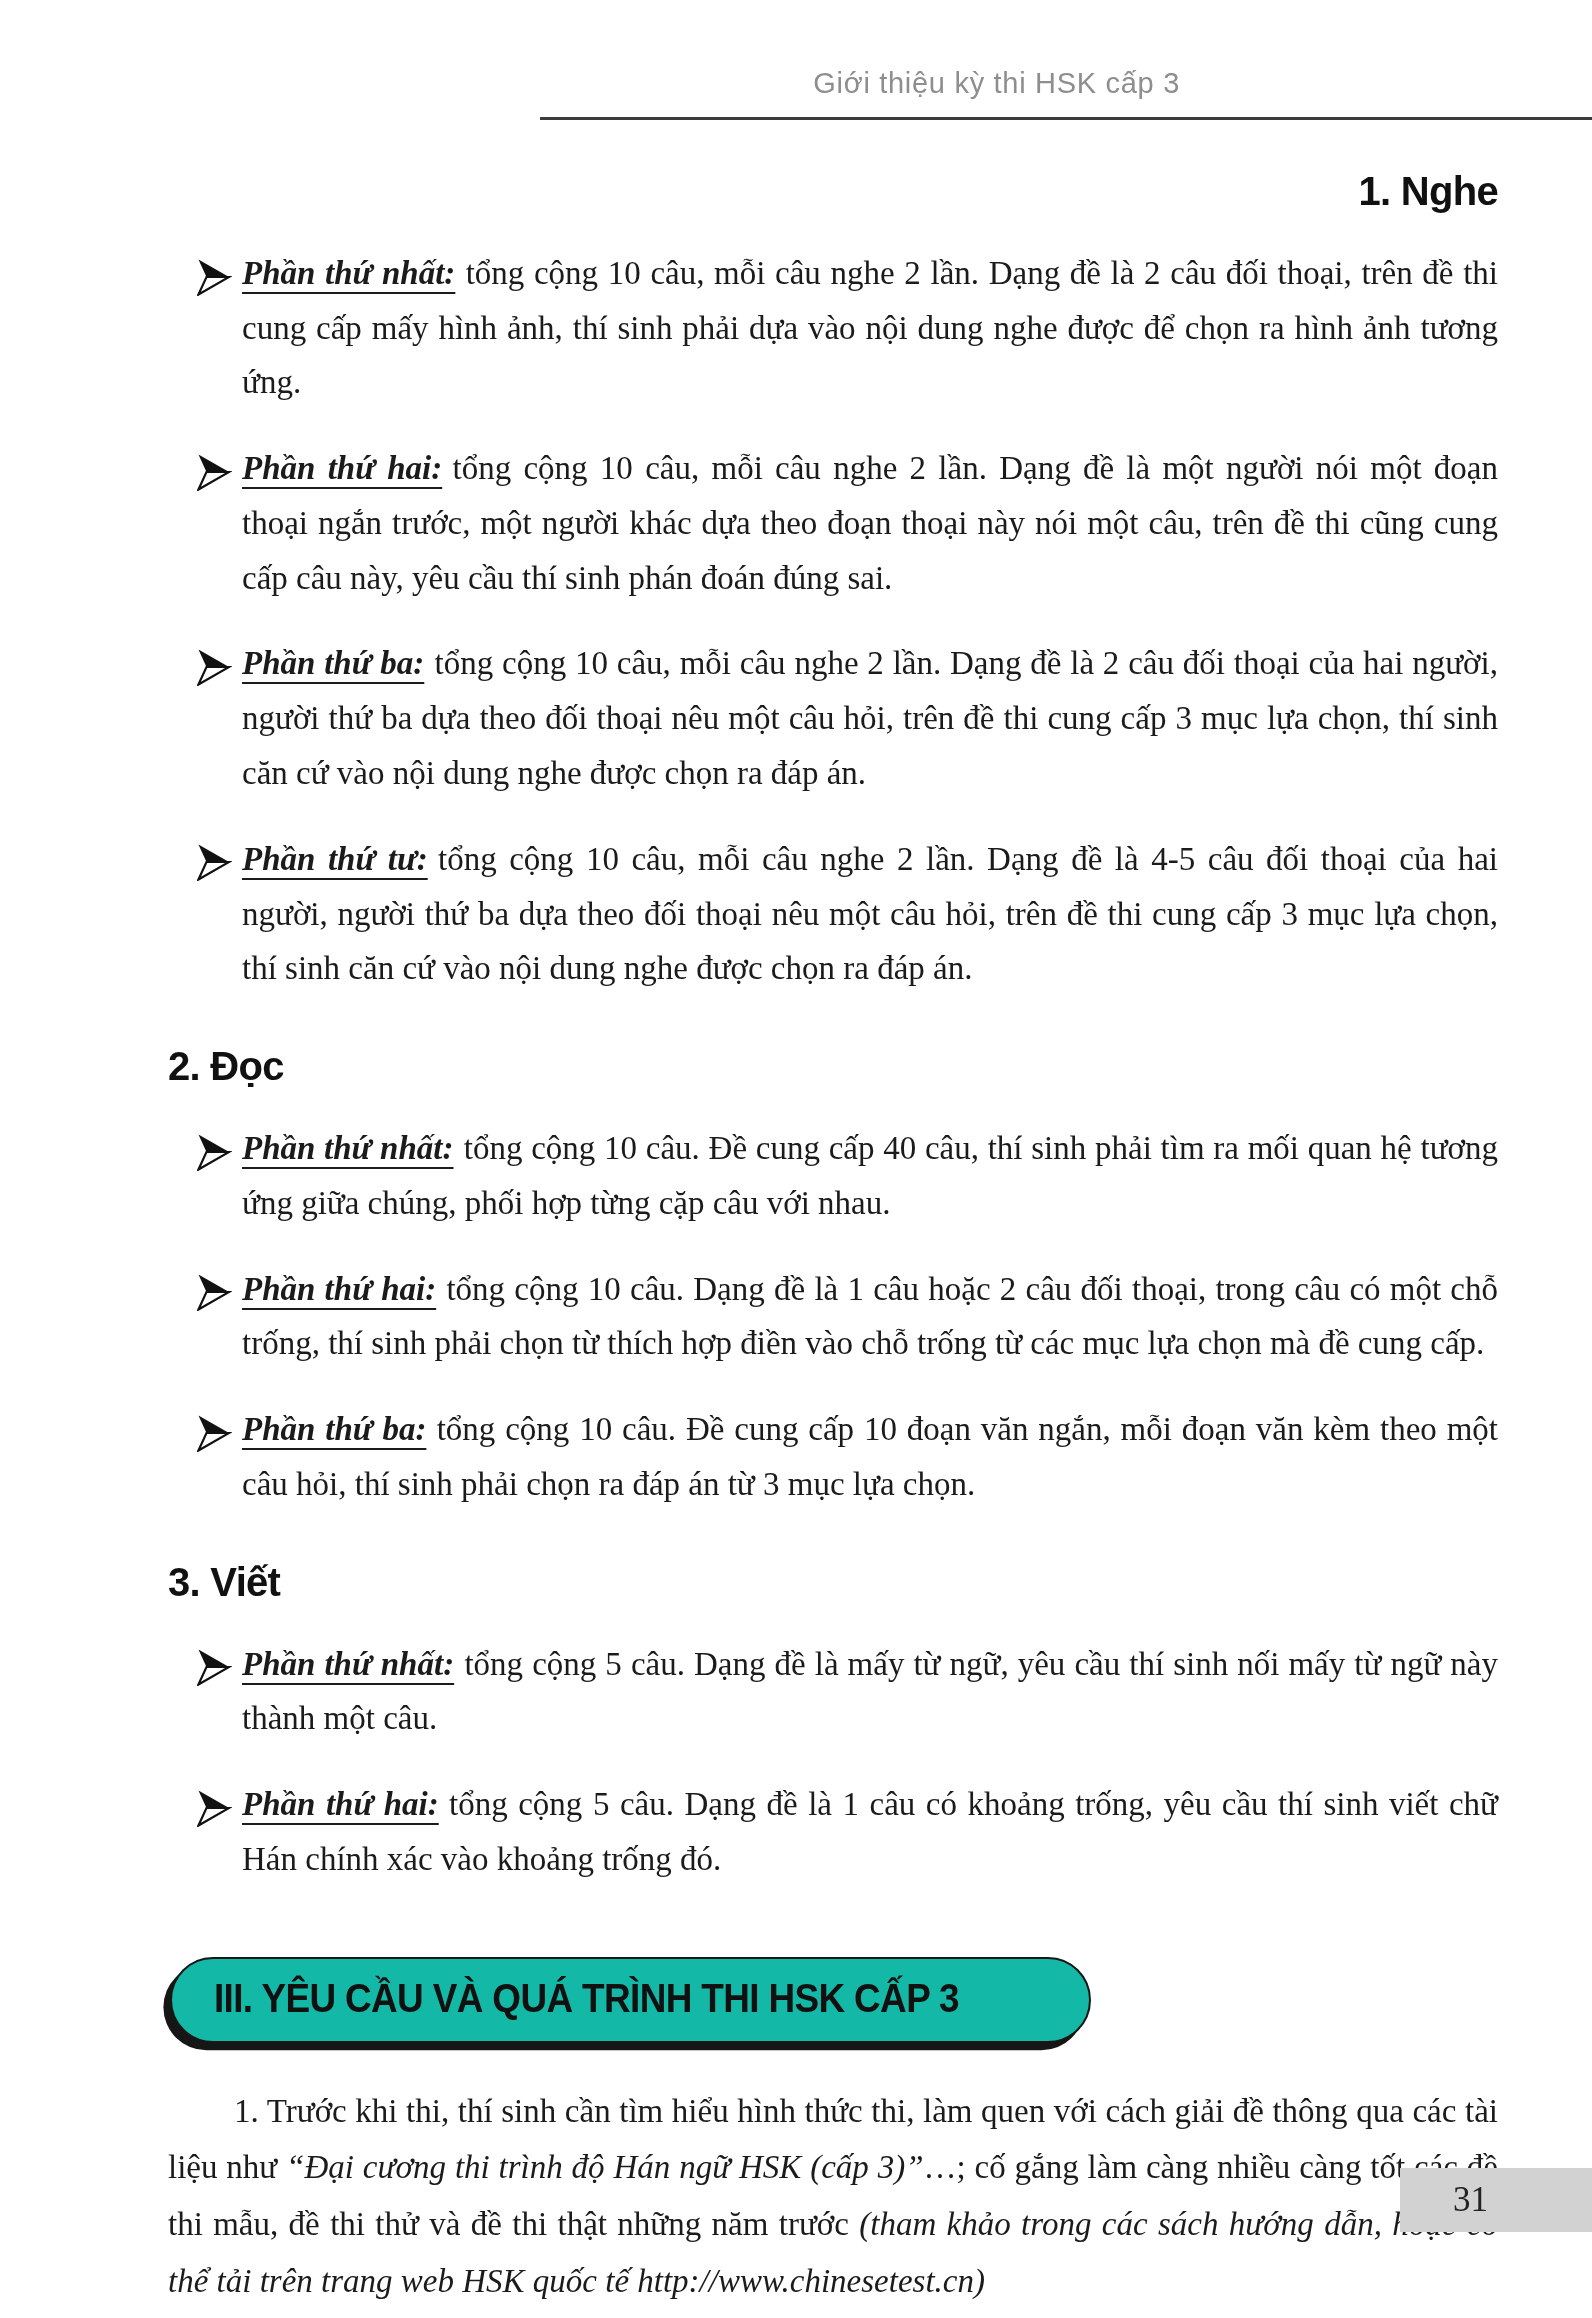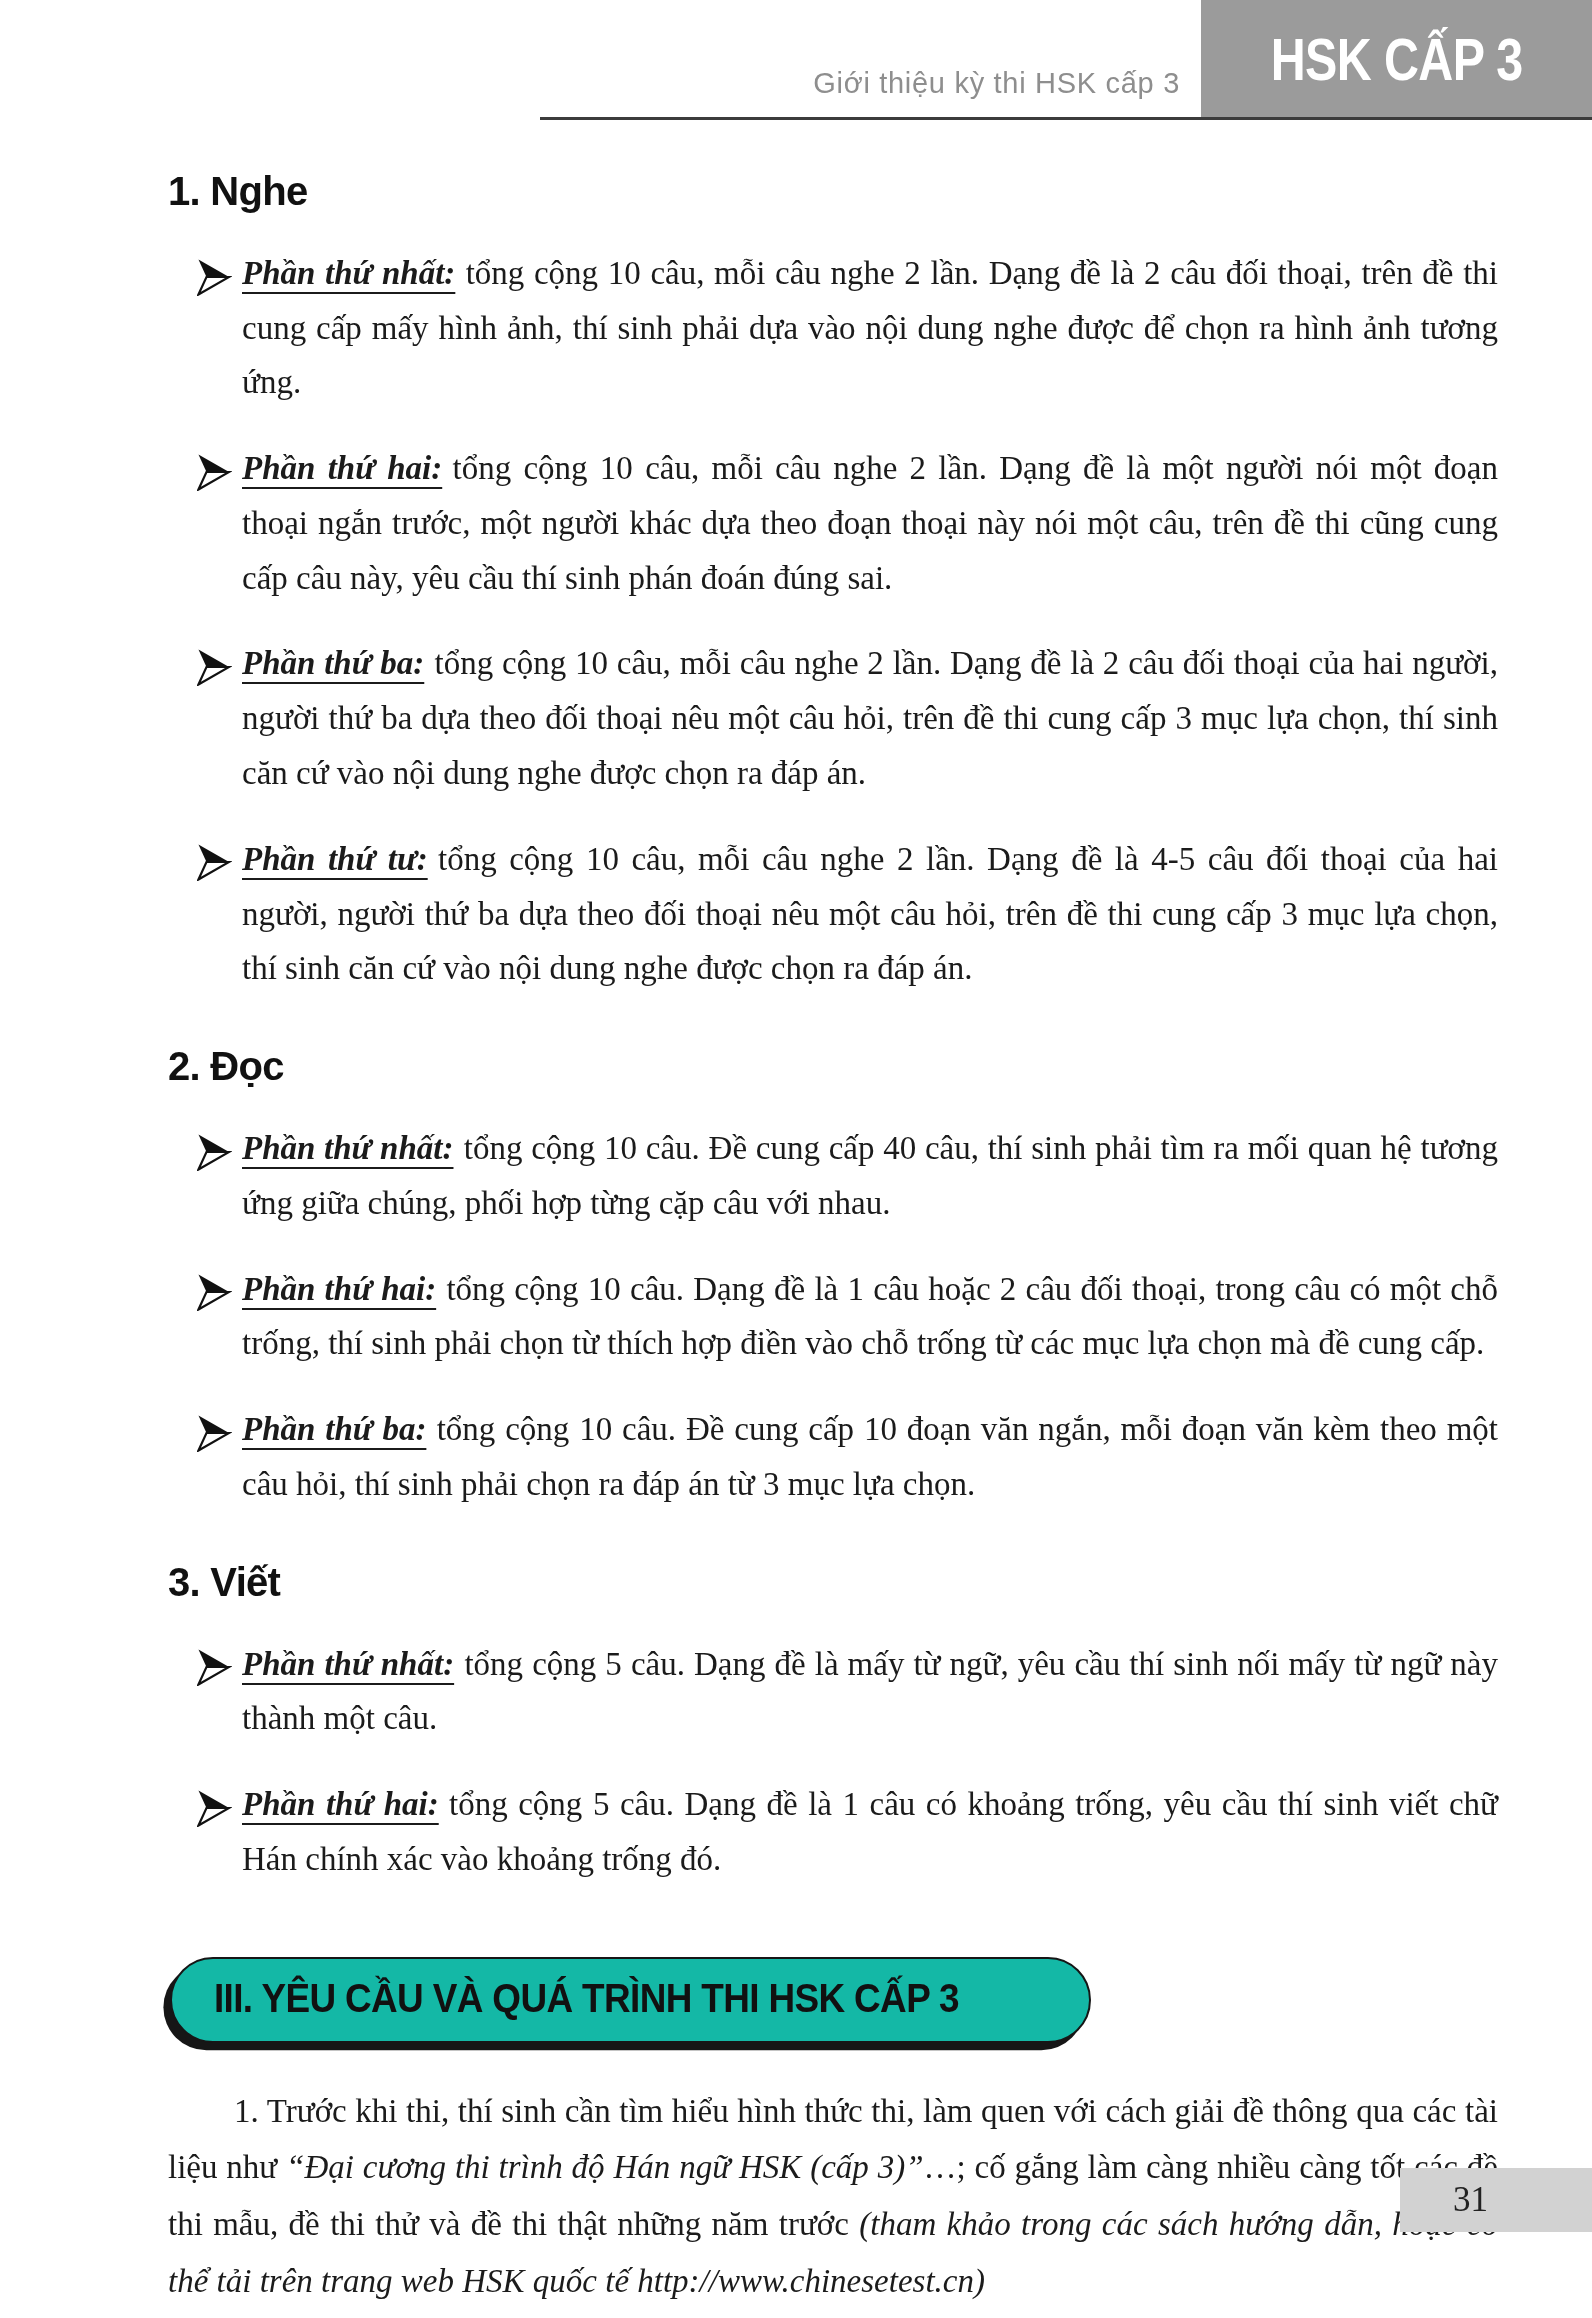--- a/index.html
+++ b/index.html
@@ -28,21 +28,21 @@
     display:inline-block;transform:scaleX(0.82);transform-origin:center;
     font-family:"Liberation Sans", sans-serif;font-weight:700;
     font-size:59px;color:#ffffff;letter-spacing:-0.7px;white-space:nowrap;
   }
   
   .content{padding:41px 94px 0 168px;}
   .section-heading{
     font-family:"Liberation Sans", sans-serif;font-weight:700;
     font-size:40px;color:#111111;margin:48px 0 32px 0;letter-spacing:-0.7px;
   }
-  .section-heading:first-child{margin-top:5.9px;}
+  .section-heading:first-child{margin-top:5.9px;text-align:right;}
   .bullet-item{display:flex;margin:0 0 31px 29px;}
   .bullet-glyph{flex:0 0 45px;padding-top:11.7px;}
   .bullet-body{
     flex:1;font-size:33px;line-height:1.66;text-align:justify;color:#1b1b1b;
   }
   .item-label{
     font-weight:700;font-style:italic;
     text-decoration:underline;text-underline-offset:8px;text-decoration-thickness:2.2px;
     margin-right:10.3px;
   }
@@ -78,23 +78,20 @@
   }
   .page-number{font-size:35px;color:#222222;padding-left:53px;font-family:"Liberation Serif", serif;}
 </style>
 </head>
 <body>
 
 <div class="page">
 
   <div class="header">
     <span class="breadcrumb">Giới thiệu kỳ thi HSK cấp 3</span>
-    <div class="badge">
-      <span class="badge-text">HSK CẤP 3</span>
-    </div>
     <div class="header-rule"></div>
   </div>
 
   <div class="content">
 
     <div class="section-heading">1. Nghe</div>
 
     <div class="bullet-item">
       <span class="bullet-glyph">
         <svg width="35" height="38" viewBox="0 0 48 52">

